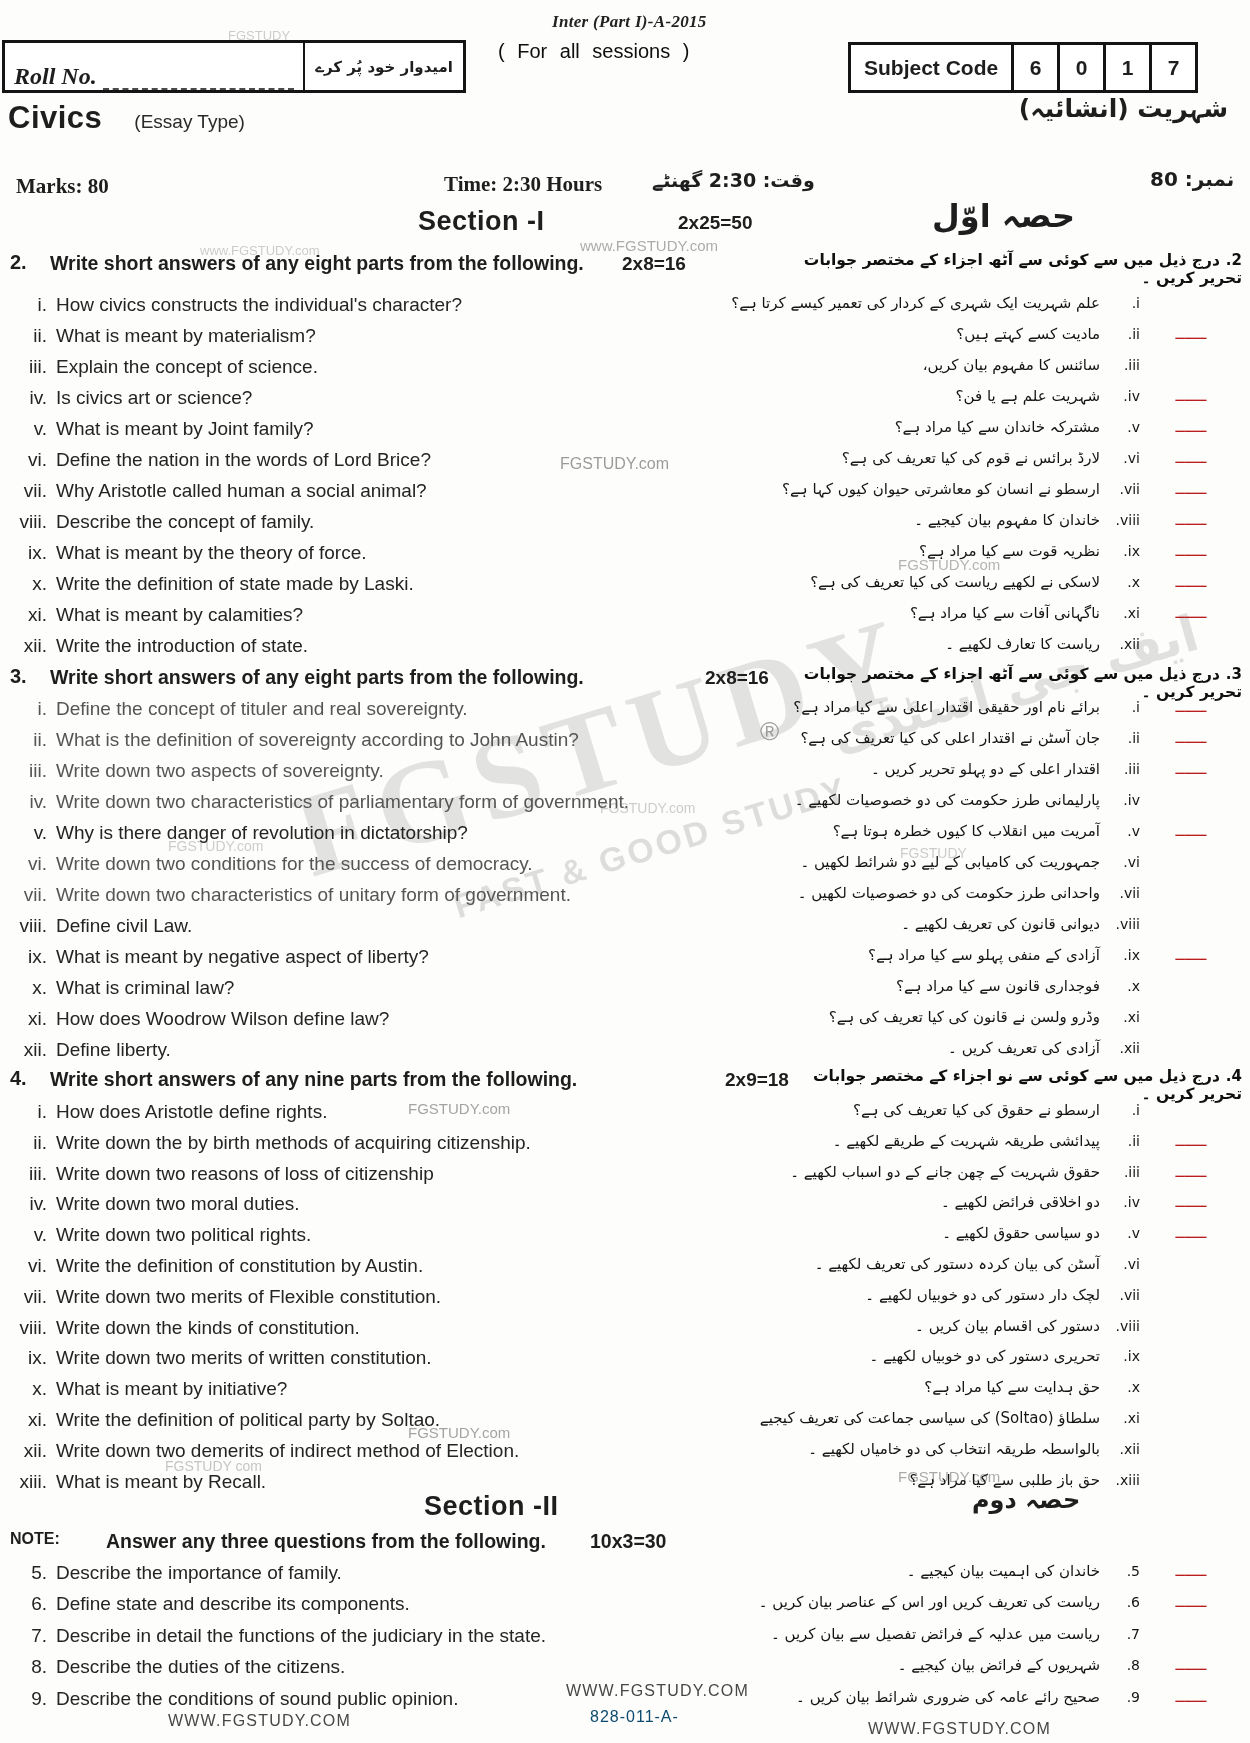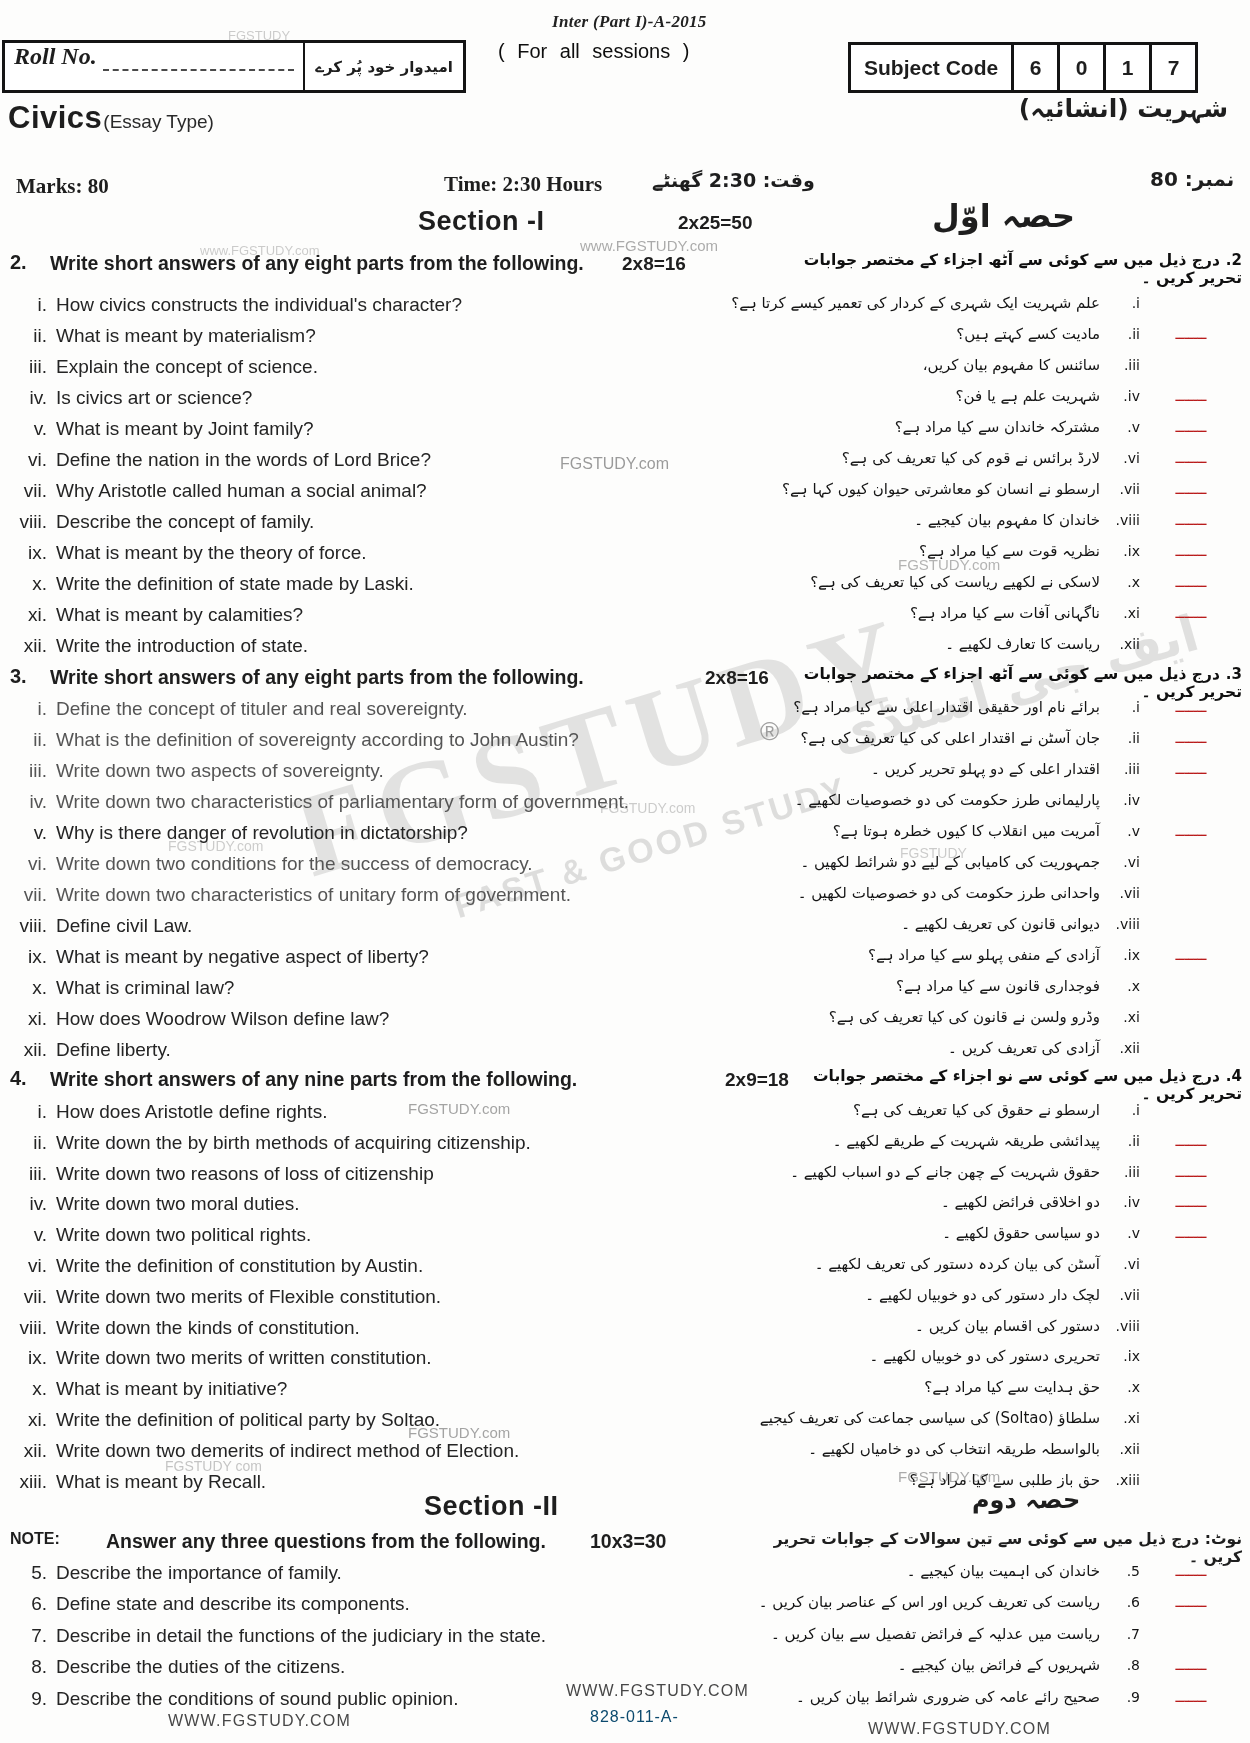--- a/index.html
+++ b/index.html
@@ -3,29 +3,29 @@
 <meta charset="utf-8">
 <style>
   *{margin:0;padding:0;box-sizing:border-box}
   body{background:#d9d9d9;font-family:"Liberation Sans",sans-serif}
   .page{position:relative;width:1250px;height:1743px;margin:0 auto;background:#fdfdfc;color:#1e1e1e;overflow:hidden}
   .abs{position:absolute}
   .ur{font-family:"DejaVu Sans",sans-serif}
 
   
   #exam-ref{left:552px;top:12px;font:italic 700 17px "Liberation Serif",serif;letter-spacing:.3px;color:#222;white-space:nowrap}
-  #roll-box{left:2px;top:40px;width:464px;height:53px;border:3px solid #141414;display:flex;align-items:flex-start;background:#fff}
+  #roll-box{left:2px;top:40px;width:464px;height:53px;border:3px solid #141414;display:flex;align-items:flex-end;background:#fff}
   #roll-label{font:italic 700 24px "Liberation Serif",serif;padding-left:9px;white-space:nowrap}
   #roll-blank{flex:1;border-bottom:2px dashed #4a4a4a;height:60%;margin:0 9px 0 6px}
   #roll-ur{width:160px;border-left:2px solid #141414;height:100%;display:flex;align-items:center;justify-content:center;font-size:15px;font-weight:600}
   #sessions{left:498px;top:40px;font-size:20px;font-weight:400;word-spacing:7px;color:#0e0e0e;white-space:nowrap}
   #subject-code{left:848px;top:42px;height:51px;display:flex;border:3px solid #141414;background:#fff}
   #sc-label{display:flex;align-items:center;padding:0 13px;font-weight:700;font-size:21px;white-space:nowrap}
   .sc-digit{width:46px;border-left:3px solid #141414;display:flex;align-items:center;justify-content:center;font-weight:700;font-size:21px}
-  #subject-row{left:8px;top:100px;display:flex;align-items:baseline;gap:1px}
+  #subject-row{left:8px;top:100px;display:flex;align-items:baseline;gap:32px}
   #subject-title{font-size:31px;font-weight:700;letter-spacing:.5px}
   #subject-type{font-size:19px;color:#2a2a2a}
   #subject-ur{right:22px;top:94px;font-size:25px;font-weight:700;direction:rtl}
   #marks-label{left:16px;top:174px;font:700 21px "Liberation Serif",serif}
   #time-label{left:444px;top:172px;font:700 21px "Liberation Serif",serif;white-space:nowrap}
   #time-ur{left:652px;top:169px;font-size:19px;font-weight:700;direction:rtl;white-space:nowrap}
   #marks-ur{left:1150px;top:167px;font-size:20px;font-weight:700;direction:rtl;white-space:nowrap}
 
   
   #s1-title{left:418px;top:206px;font-size:27px;font-weight:700;letter-spacing:.5px;white-space:nowrap}
@@ -567,21 +567,20 @@
       </div>
     </div>
 
   <div class="abs" id="s2-title">Section -II</div>
   <div class="abs ur" id="s2-title-ur" dir="rtl">حصہ دوم</div>
 
   <div class="abs" id="note-row">
     <span id="note-label">NOTE:</span>
     <span id="note-text">Answer any three questions from the following.</span>
     <span id="note-marks">10x3=30</span>
-    <span class="ur" id="note-ur" dir="rtl">نوٹ: درج ذیل میں سے کوئی سے تین سوالات کے جوابات تحریر کریں ۔</span>
   </div>
 
   <div class="q-block" id="s2-rows">
       <div class="p-row" style="height: 31.4px;">
         <div class="p-en">
           <span class="p-num">5.</span>
           <span class="p-text">Describe the importance of family.</span>
         </div>
         <div class="p-ur" dir="rtl">
           <span class="u-tick">ـــــــ</span>

